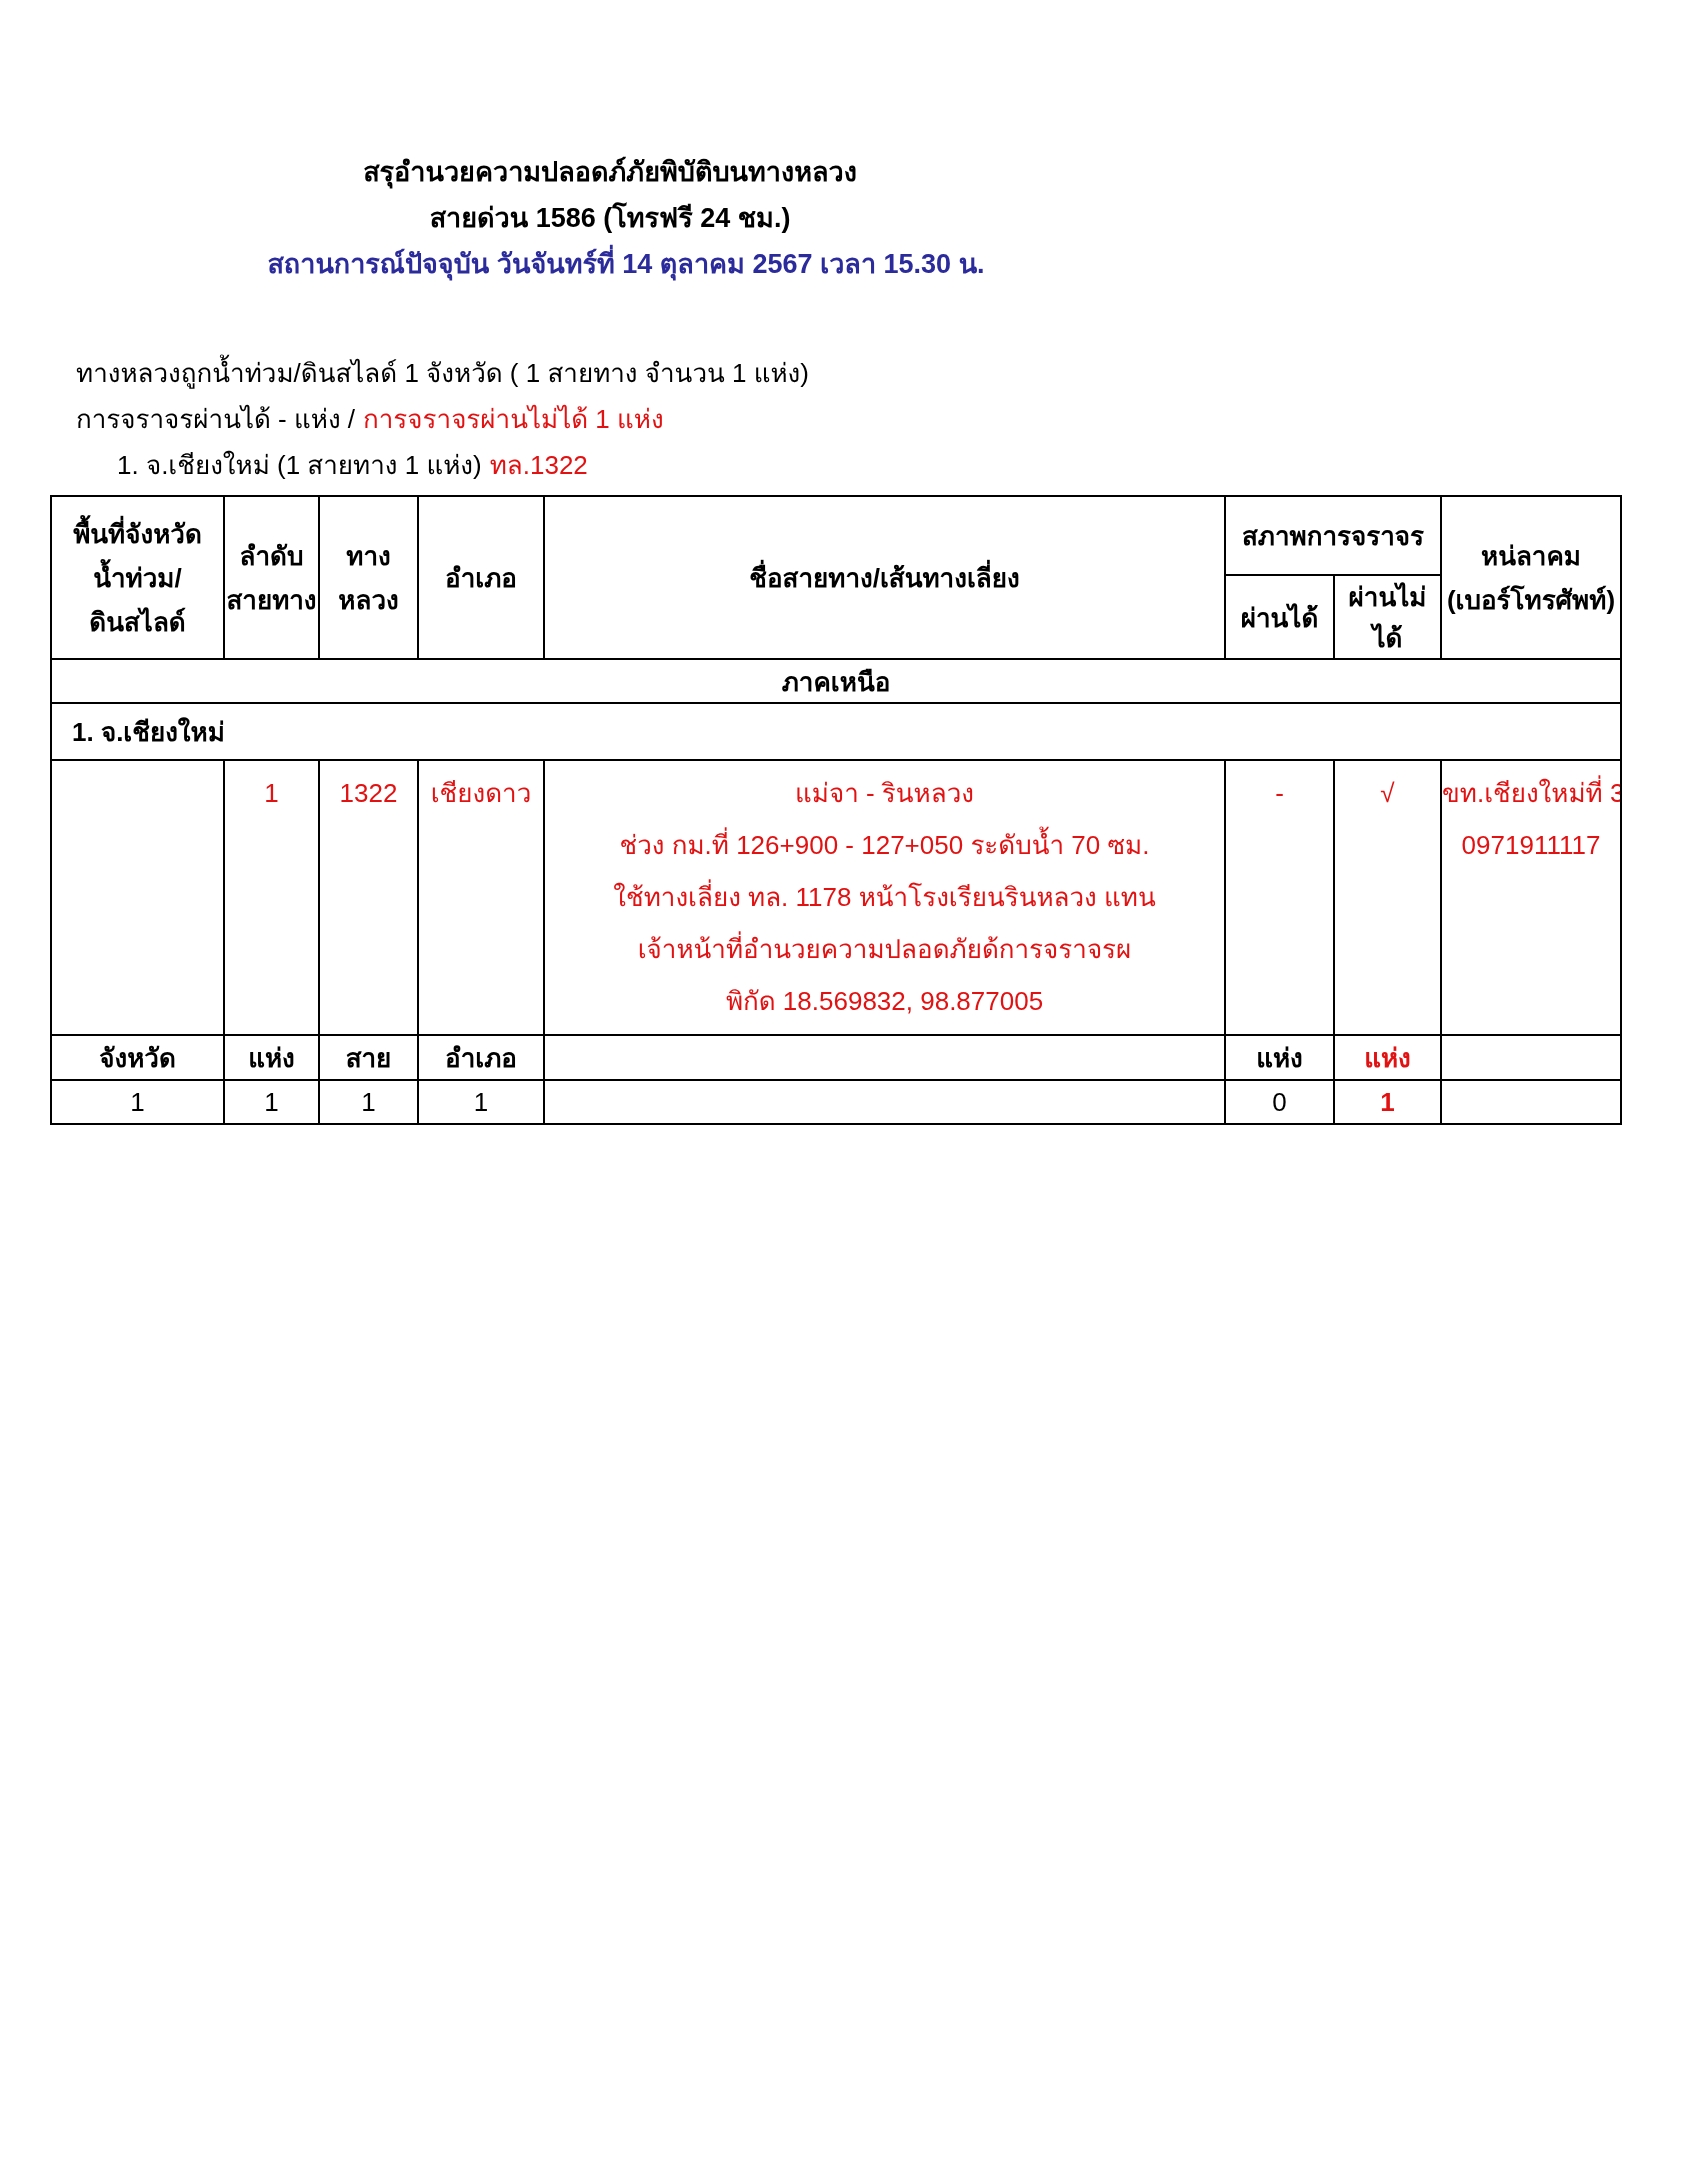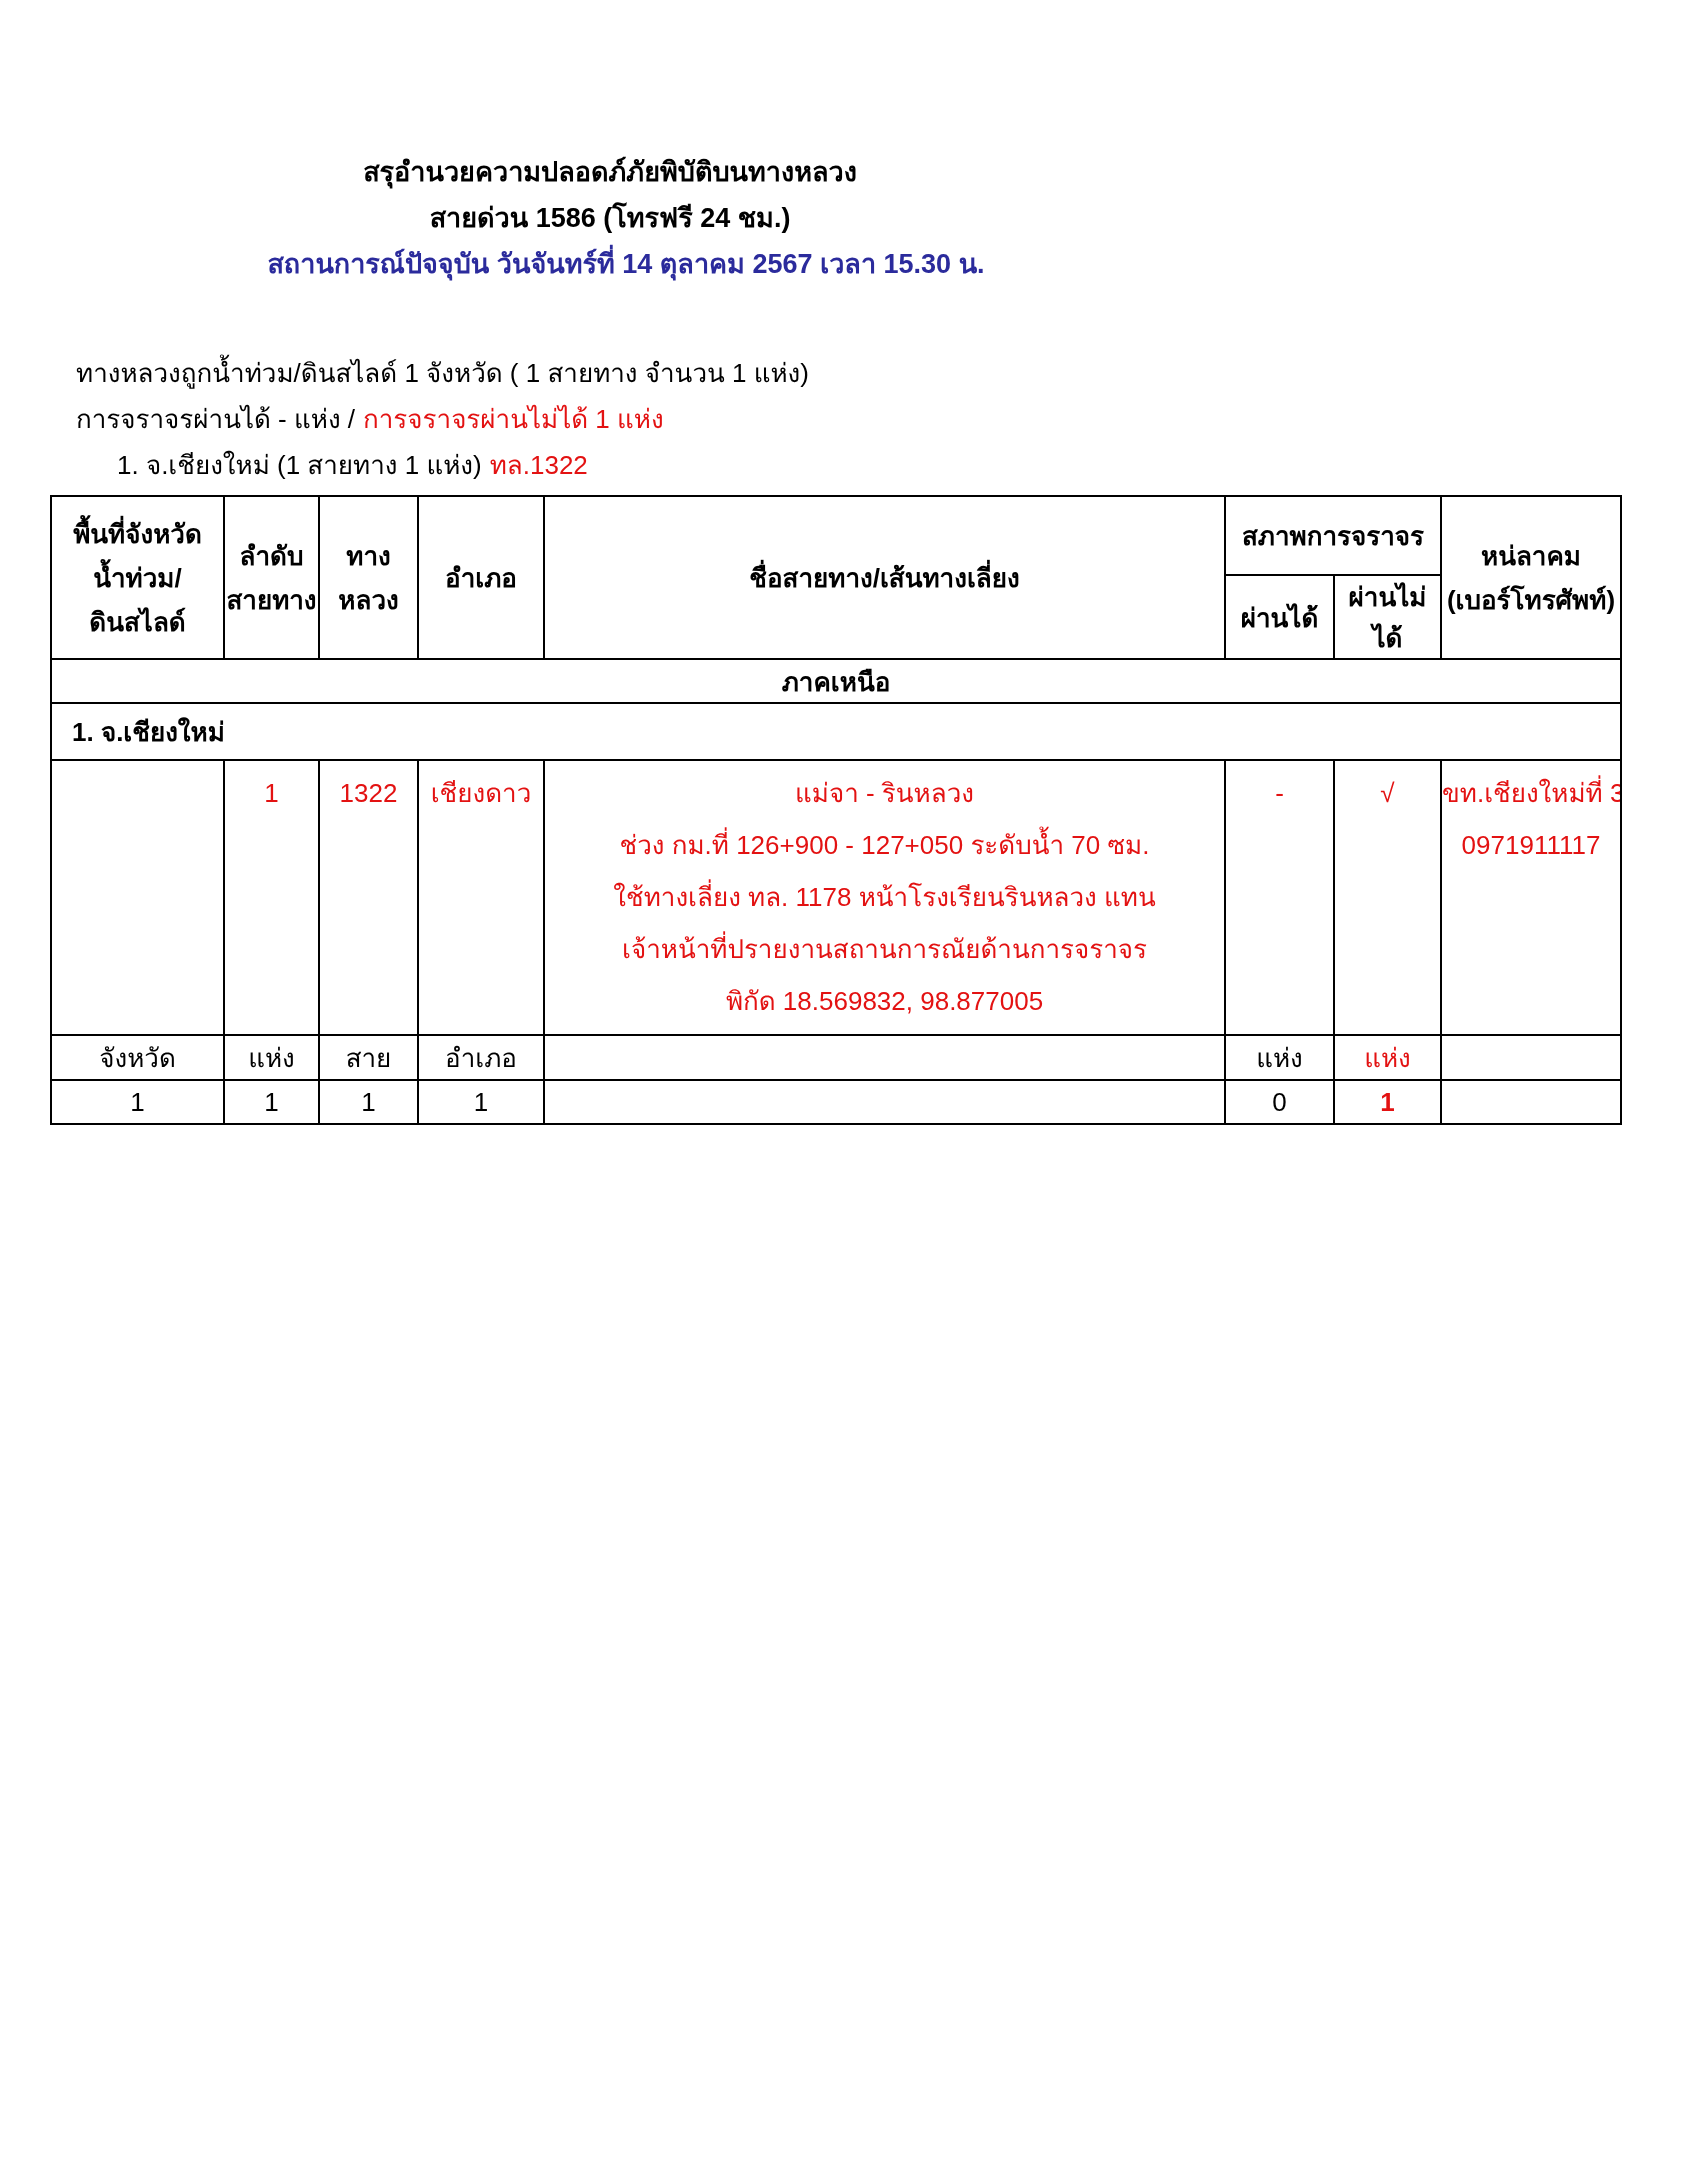--- a/index.html
+++ b/index.html
@@ -69,21 +69,21 @@
     text-align:left;
     padding-left:20px;
   }
   tr.data-row td{
     height:267px;
     vertical-align:top;
     color:var(--red);
     padding-top:6px;
   }
   tr.data-row .ln{line-height:52px;height:52px;white-space:nowrap;}
-  tr.sum-h td{height:43px;font-weight:normal;}
+  tr.sum-h td{height:43px;font-weight:bold;}
   tr.sum-v td{height:42px;}
   .red-bold{color:var(--red);font-weight:bold;}
 </style>
 </head>
 <body>
 
 <div class="page">
 
   <div class="titles">
     <div class="t">สรุอำนวยความปลอดภ์ภัยพิบัติบนทางหลวง</div>
@@ -153,21 +153,21 @@
       <td>
             <div class="ln">1322</div>
           </td>
       <td>
             <div class="ln">เชียงดาว</div>
           </td>
       <td>
         <div class="ln">แม่จา - รินหลวง</div>
         <div class="ln">ช่วง กม.ที่ 126+900 - 127+050 ระดับน้ำ 70 ซม.</div>
         <div class="ln">ใช้ทางเลี่ยง ทล. 1178 หน้าโรงเรียนรินหลวง แทน</div>
-        <div class="ln">เจ้าหน้าที่ปรายงานสถานการณัยด้านการจราจร</div>
+        <div class="ln">เจ้าหน้าที่อำนวยความปลอดภัยด้การจราจรผ</div>
         <div class="ln">พิกัด 18.569832, 98.877005</div>
       </td>
       <td>
             <div class="ln">-</div>
           </td>
       <td>
             <div class="ln">√</div>
           </td>
       <td>
         <div class="ln">ขท.เชียงใหม่ที่ 3</div>

